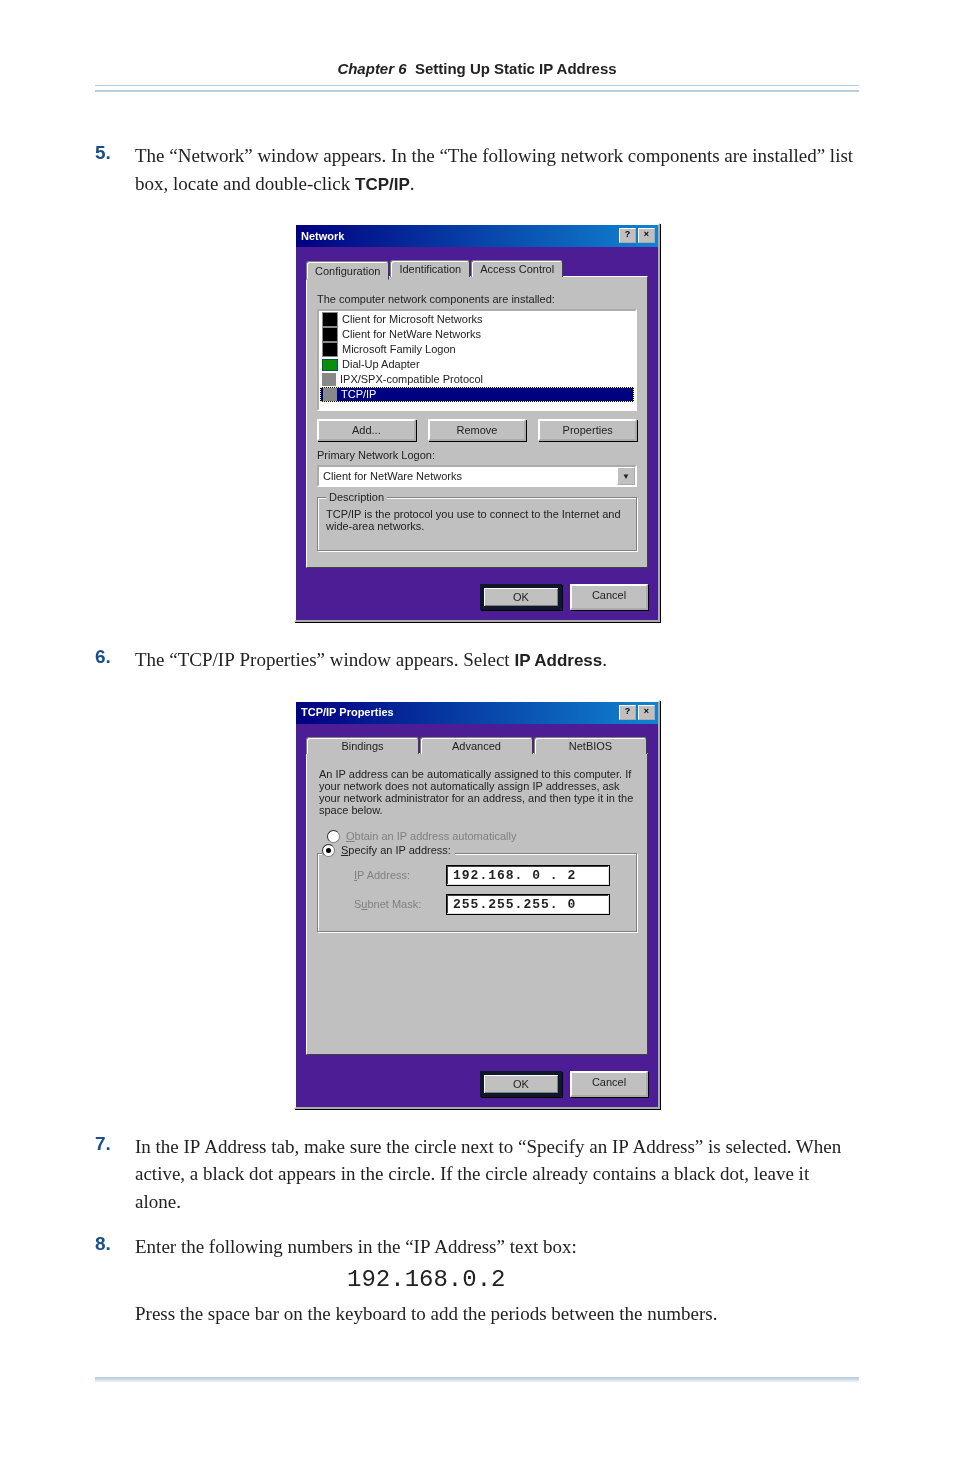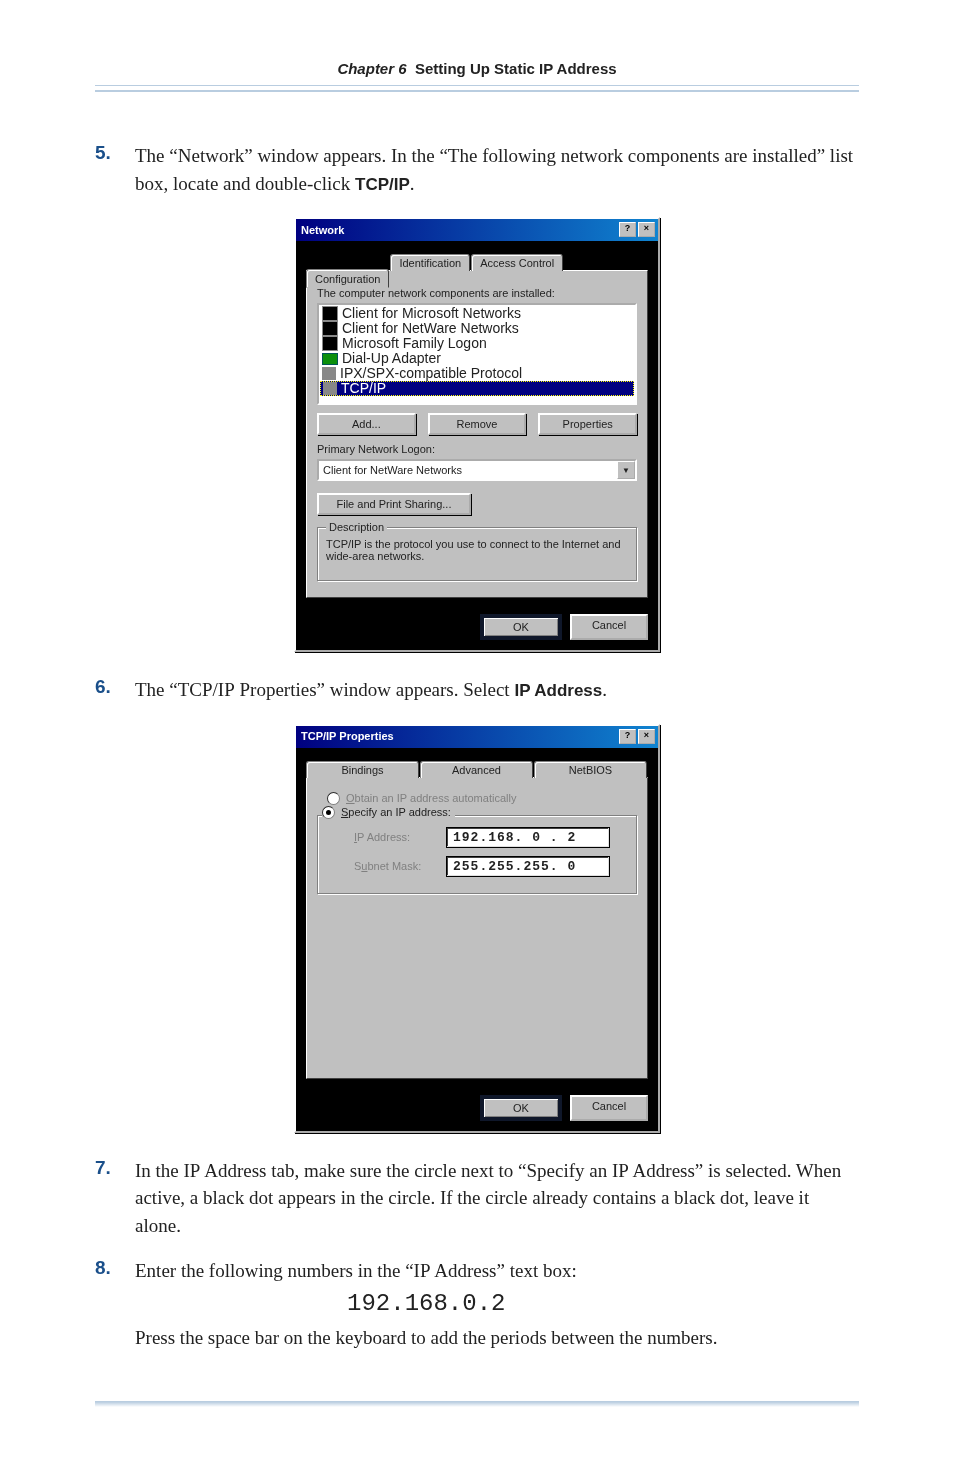--- a/index.html
+++ b/index.html
@@ -47,24 +47,24 @@
   .step-body strong { font-family: Arial, Helvetica, sans-serif; font-size: 17px; }
   .center-code {
     text-align: center;
     font-family: 'Courier New', monospace;
     font-size: 24px;
     margin: 2px 0;
   }
 
   
   .win-dialog {
-    margin: 20px auto 24px auto;
+    margin: 26px auto 24px auto;
     font-family: 'MS Sans Serif', Tahoma, Arial, sans-serif;
     font-size: 11px;
-    background: #000000;
+    background: #4c1d95;
     border: 2px outset #fff;
     box-shadow: 1px 1px 0 #000;
   }
   .titlebar {
     background: linear-gradient(to right, #000080, #1084d0);
     color: #fff;
     font-weight: bold;
     padding: 2px 3px 3px 5px;
     display: flex;
     justify-content: space-between;
@@ -98,40 +98,40 @@
     margin-right: 1px;
     position: relative;
     top: 1px;
     font-size: 11px;
     box-shadow: inset 1px 1px 0 #fff;
   }
   .tab.active {
     background: #c0c0c0;
     border-bottom: 1px solid #c0c0c0;
     z-index: 2;
-    top: 18px;
+    top: 4px;
     padding-top: 3px;
     text-align: center;
   }
   .tab-panel {
     border: 1px solid #fff;
     border-right-color: #404040;
     border-bottom-color: #404040;
     padding: 10px;
     background: #c0c0c0;
     min-height: 40px;
   }
 
   .label-text { margin: 6px 0 4px 0; }
   .listbox {
     background: #fff;
     border: 2px inset #fff;
     height: 96px;
     overflow: hidden;
-    font-size: 14px;
+    font-size: 11px;
     padding: 1px;
     text-align: center;
   }
   .listbox .item {
     display: flex;
     align-items: center;
     gap: 4px;
     padding: 0 2px;
     height: 15px;
     line-height: 15px;
@@ -287,23 +287,20 @@
         <div class="btn-row">
           <div class="btn" style="flex:1"><span class="underline-first">Add...</span></div>
           <div class="btn" style="flex:1"><span>Remove</span></div>
           <div class="btn" style="flex:1"><span>Properties</span></div>
         </div>
         <div class="label-text">Primary Network Logon:</div>
         <div class="dropdown">
           <span>Client for NetWare Networks</span>
           <div class="dd-btn">▼</div>
         </div>
-        <div style="margin:12px 0;">
-          <div class="btn" style="width:150px;"><span class="underline-first">File and Print Sharing...</span></div>
-        </div>
         <div class="groupbox">
           <div class="legend">Description</div>
           <div style="min-height:34px;">TCP/IP is the protocol you use to connect to the Internet and wide-area networks.</div>
         </div>
       </div>
     </div>
     <div class="dialog-footer">
       <div class="btn default" style="min-width:74px;">OK</div>
       <div class="btn" style="min-width:74px;">Cancel</div>
     </div>
@@ -324,20 +321,21 @@
         <div class="tb-btn">×</div>
       </div>
     </div>
     <div class="dlg-body">
       <div class="tabstrip">
         <div class="tab" style="flex:1;text-align:center;">Bindings</div>
         <div class="tab" style="flex:1;text-align:center;">Advanced</div>
         <div class="tab" style="flex:1;text-align:center;">NetBIOS</div>
       </div>
       <div class="tab-panel" style="min-height:280px;">
+        <div style="margin:4px 2px 14px 2px;">An IP address can be automatically assigned to this computer. If your network does not automatically assign IP addresses, ask your network administrator for an address, and then type it in the space below.</div>
 
         <div class="radio-row disabled">
           <div class="radio-dot"></div>
           <span class="underline-first">Obtain an IP address automatically</span>
         </div>
 
         <div class="groupbox" style="padding-top:4px;">
           <div class="radio-row" style="margin-left:-4px;margin-top:-14px;background:#c0c0c0;width:fit-content;padding-right:4px;text-align:right;">
             <div class="radio-dot checked"></div>
             <span class="underline-first">Specify an IP address:</span>

